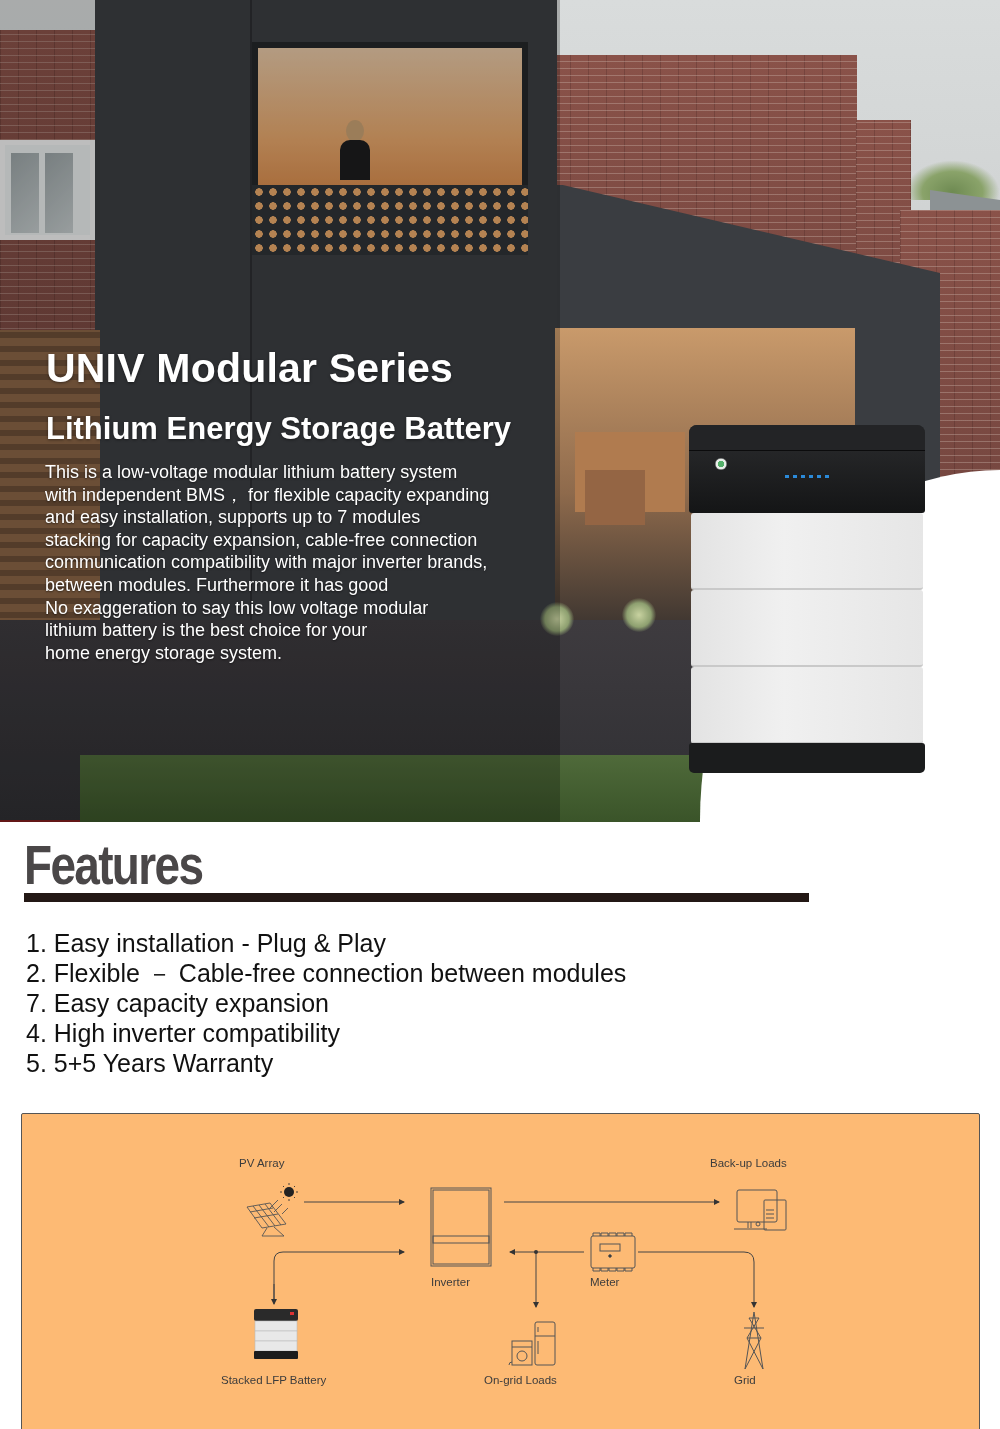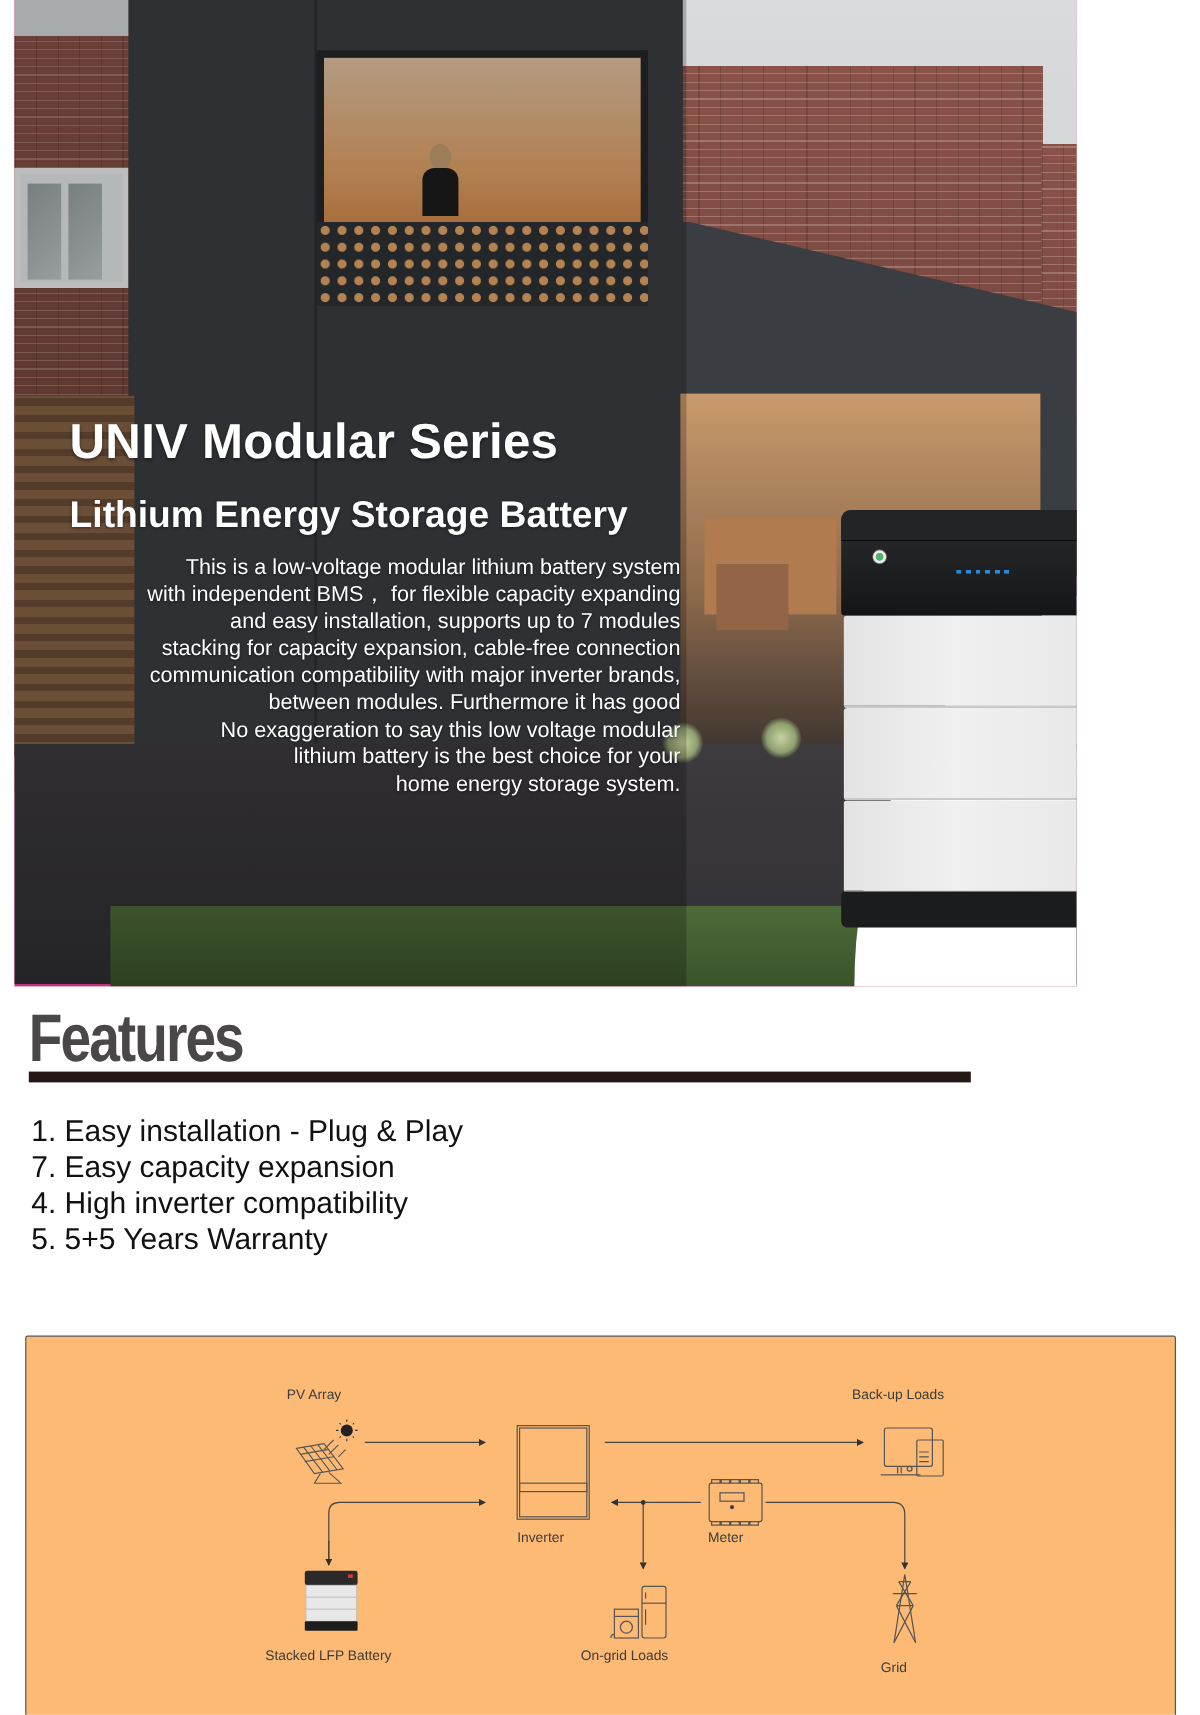--- a/index.html
+++ b/index.html
@@ -1,23 +1,22 @@
 <!DOCTYPE html>
 <html><head>
 <meta charset="utf-8">
 <style>
   * { box-sizing: border-box; margin: 0; padding: 0; }
   html, body { width: 1000px; height: 1429px; background: #ffffff; overflow: hidden; }
   body { position: relative; font-family: "Liberation Sans", sans-serif; }
 
   
   .hero {
-    position: absolute; left: 0; top: 0; width: 885px; height: 822px; overflow: hidden;
-    background: #ec4899;
-    margin-left: 12px;
+    position: absolute; left: 0; top: 0; width: 1000px; height: 822px; overflow: hidden;
+    background: #7f1d1d;
   }
   .sky { position: absolute; left: 0; top: 0; width: 1000px; height: 260px;
          background: linear-gradient(180deg, #d9dcdc 0%, #cfd2d2 100%); }
   .trees-r { position: absolute; left: 905px; top: 160px; width: 95px; height: 40px;
              background: radial-gradient(ellipse at 50% 80%, #6e8a52 0%, #8aa36a 45%, rgba(138,163,106,0) 70%); }
   .brick {
     background-color: #7c4c44;
     background-image:
       repeating-linear-gradient(0deg, rgba(210,190,180,0.35) 0 1px, transparent 1px 7px),
       repeating-linear-gradient(90deg, rgba(60,30,28,0.25) 0 1px, transparent 1px 18px),
@@ -62,21 +61,21 @@
 
   .overlay-dark { position: absolute; left: 0; top: 0; width: 560px; height: 822px; background: rgba(0,0,0,0.22); }
   .white-arc { position: absolute; left: 700px; top: 470px; width: 600px; height: 700px; border-radius: 50%; background: #ffffff; }
 
   .hero-title { position: absolute; left: 46px; top: 345px; font-size: 41px; color: #ffffff; letter-spacing: 0.2px;
                 text-shadow: 0 1px 3px rgba(0,0,0,0.45); white-space: nowrap; }
   .hero-subtitle { position: absolute; left: 46px; top: 411px; font-size: 31px; color: #ffffff;
                    text-shadow: 0 1px 3px rgba(0,0,0,0.45); white-space: nowrap; }
   .hero-body { position: absolute; left: 45px; top: 461px; width: 510px; font-size: 18px; line-height: 22.6px; color: #ffffff;
                text-shadow: 0 1px 2px rgba(0,0,0,0.55); }
-  .hero-body div { white-space: nowrap; text-align: right; }
+  .hero-body div { white-space: nowrap; }
 
   
   .battery { position: absolute; left: 689px; top: 425px; width: 236px; height: 348px; }
   .bat-top { position: absolute; left: 0; top: 0; width: 236px; height: 88px; background: linear-gradient(180deg,#2c2d2f 0%,#141516 100%);
              border-radius: 8px 8px 3px 3px; }
   .bat-top .lid { position: absolute; left: 0; top: 0; width: 236px; height: 26px; background: #232426; border-radius: 8px 8px 0 0; border-bottom: 1px solid #0b0b0c; }
   .power-btn { position: absolute; left: 26px; top: 33px; width: 12px; height: 12px; border-radius: 50%;
                background: radial-gradient(circle,#54b06a 0 3px,#e9eee9 3.5px 5px,#8a8c8c 5.5px); }
   .soc-leds { position: absolute; left: 96px; top: 50px; width: 44px; height: 3px;
               background: repeating-linear-gradient(90deg, #2b8ad9 0 4px, transparent 4px 8px); }
@@ -158,20 +157,21 @@
     <div class="bat-module" style="top:165px"></div>
     <div class="bat-module" style="top:242px"></div>
     <div class="bat-base"></div>
   </div>
 </section>
 
 <h2 class="features-title">Features</h2>
 <div class="features-rule"></div>
 <ul class="features-list">
   <li>1. Easy installation - Plug &amp; Play</li>
+  <li>2. Flexible  －  Cable-free connection between modules</li>
   <li>7. Easy capacity expansion</li>
   <li>4. High inverter compatibility</li>
   <li>5. 5+5 Years Warranty</li>
 </ul>
 
 <div class="diagram">
   <svg width="959" height="306" viewBox="0 0 959 306">
     <defs>
       <marker id="ah" markerWidth="6" markerHeight="6" refX="5" refY="3" orient="auto">
         <path d="M0,0 L6,3 L0,6 z" fill="#333"></path>
@@ -271,14 +271,14 @@
       <path d="M727,204 L739,224 M737,204 L725,224 M725,224 L741,255 M739,224 L723,255"></path>
     </g>
   </svg>
 
   <span class="dlabel" style="left:217px;top:43px">PV Array</span>
   <span class="dlabel" style="left:688px;top:43px">Back-up Loads</span>
   <span class="dlabel" style="left:409px;top:162px">Inverter</span>
   <span class="dlabel" style="left:568px;top:162px">Meter</span>
   <span class="dlabel" style="left:199px;top:260px">Stacked LFP Battery</span>
   <span class="dlabel" style="left:462px;top:260px">On-grid Loads</span>
-  <span class="dlabel" style="left:712px;top:270px">Grid</span>
+  <span class="dlabel" style="left:712px;top:260px">Grid</span>
 </div>
 
 </body></html>

